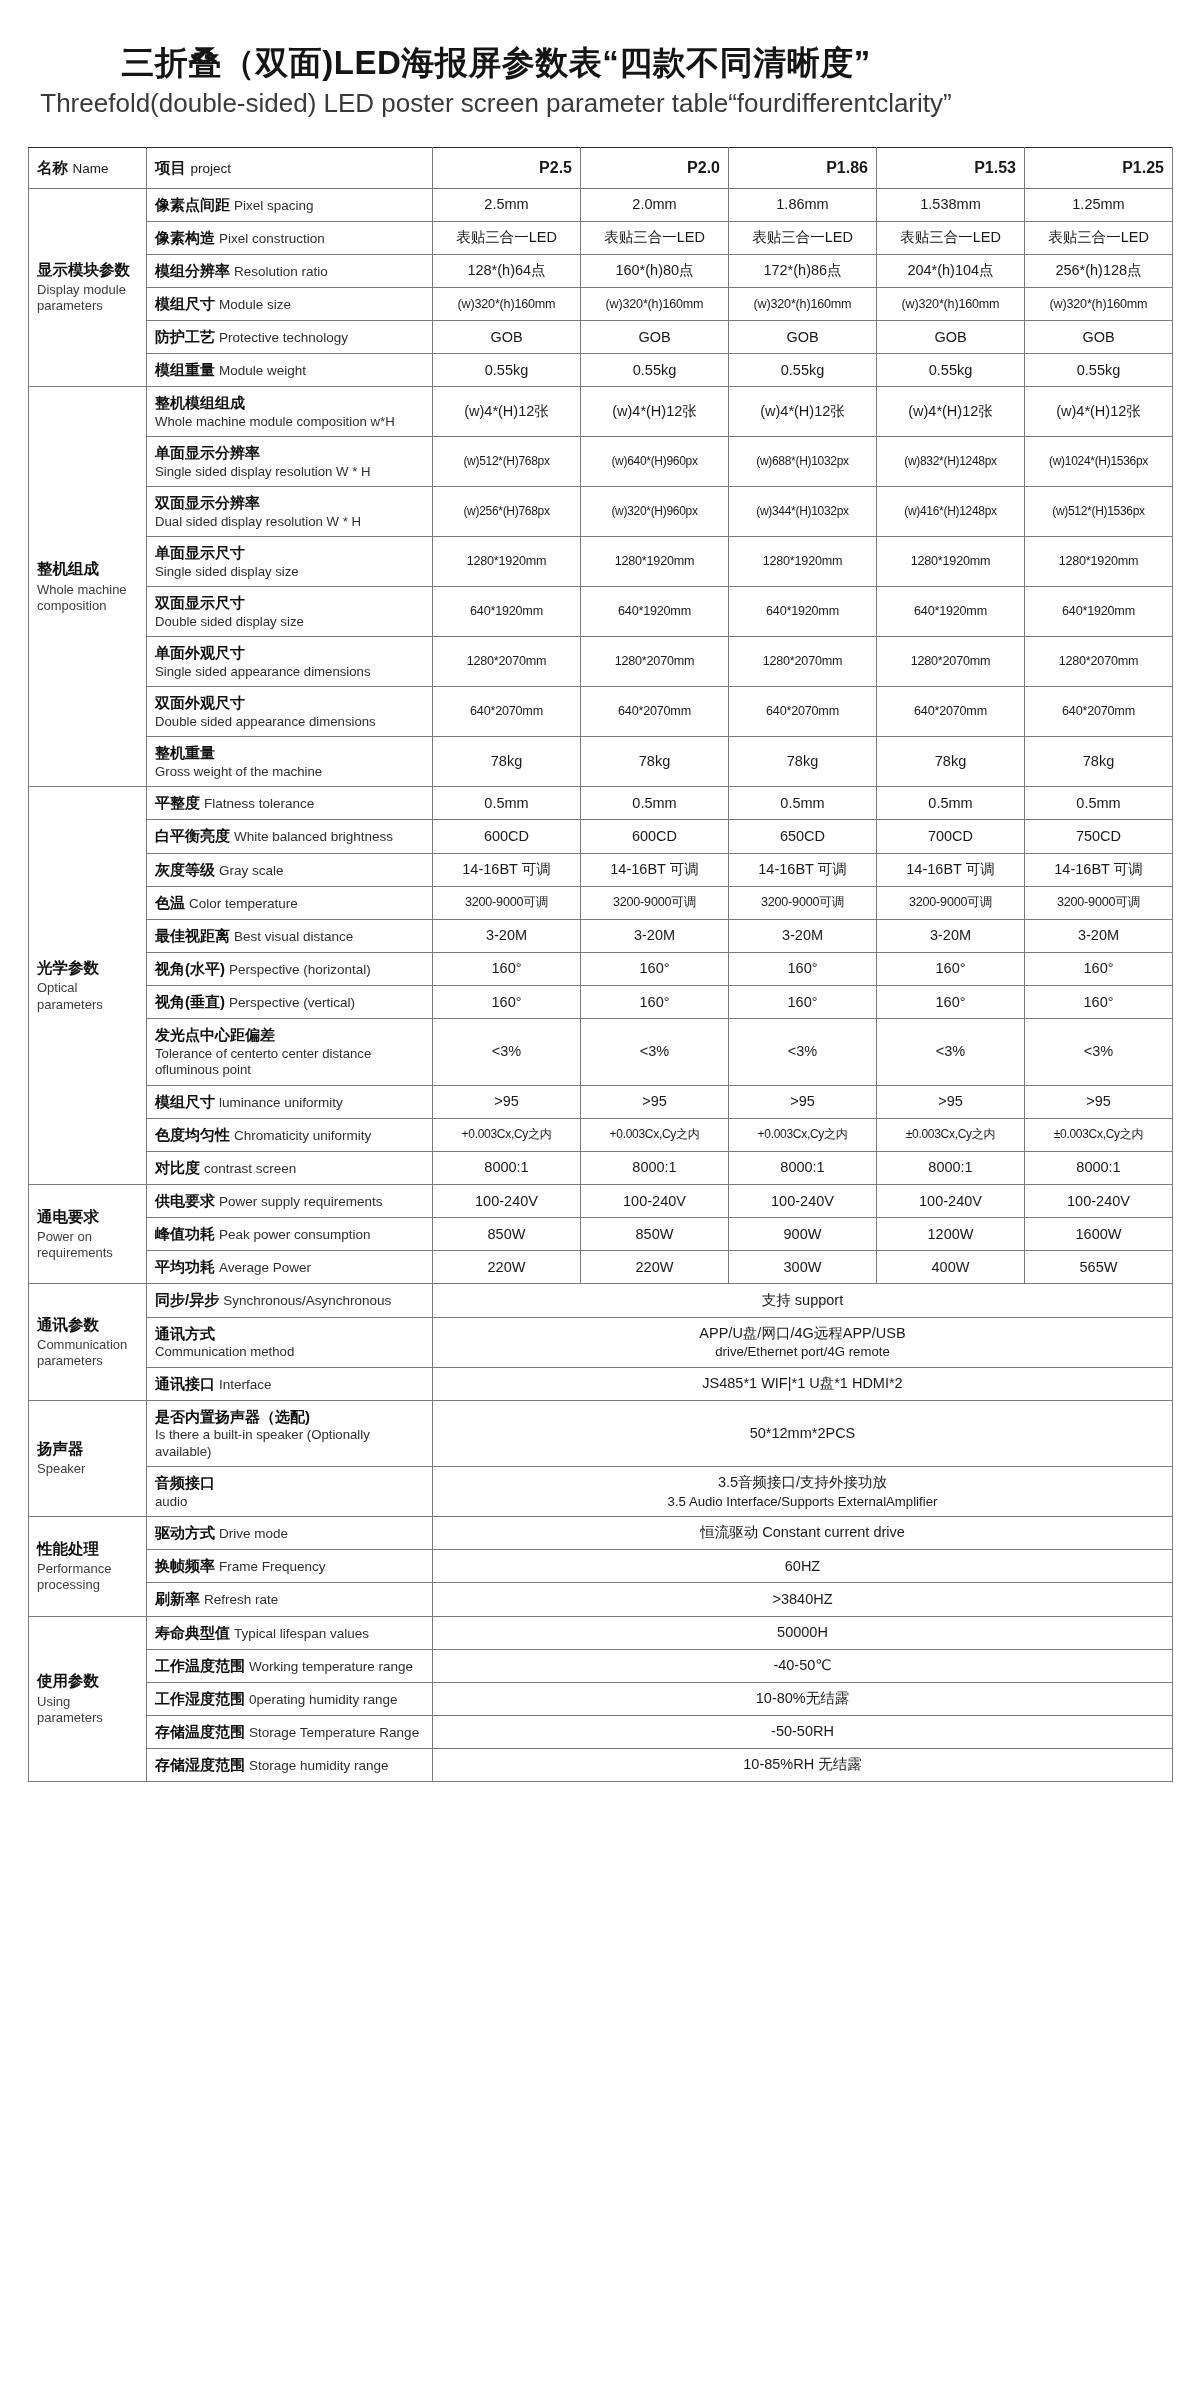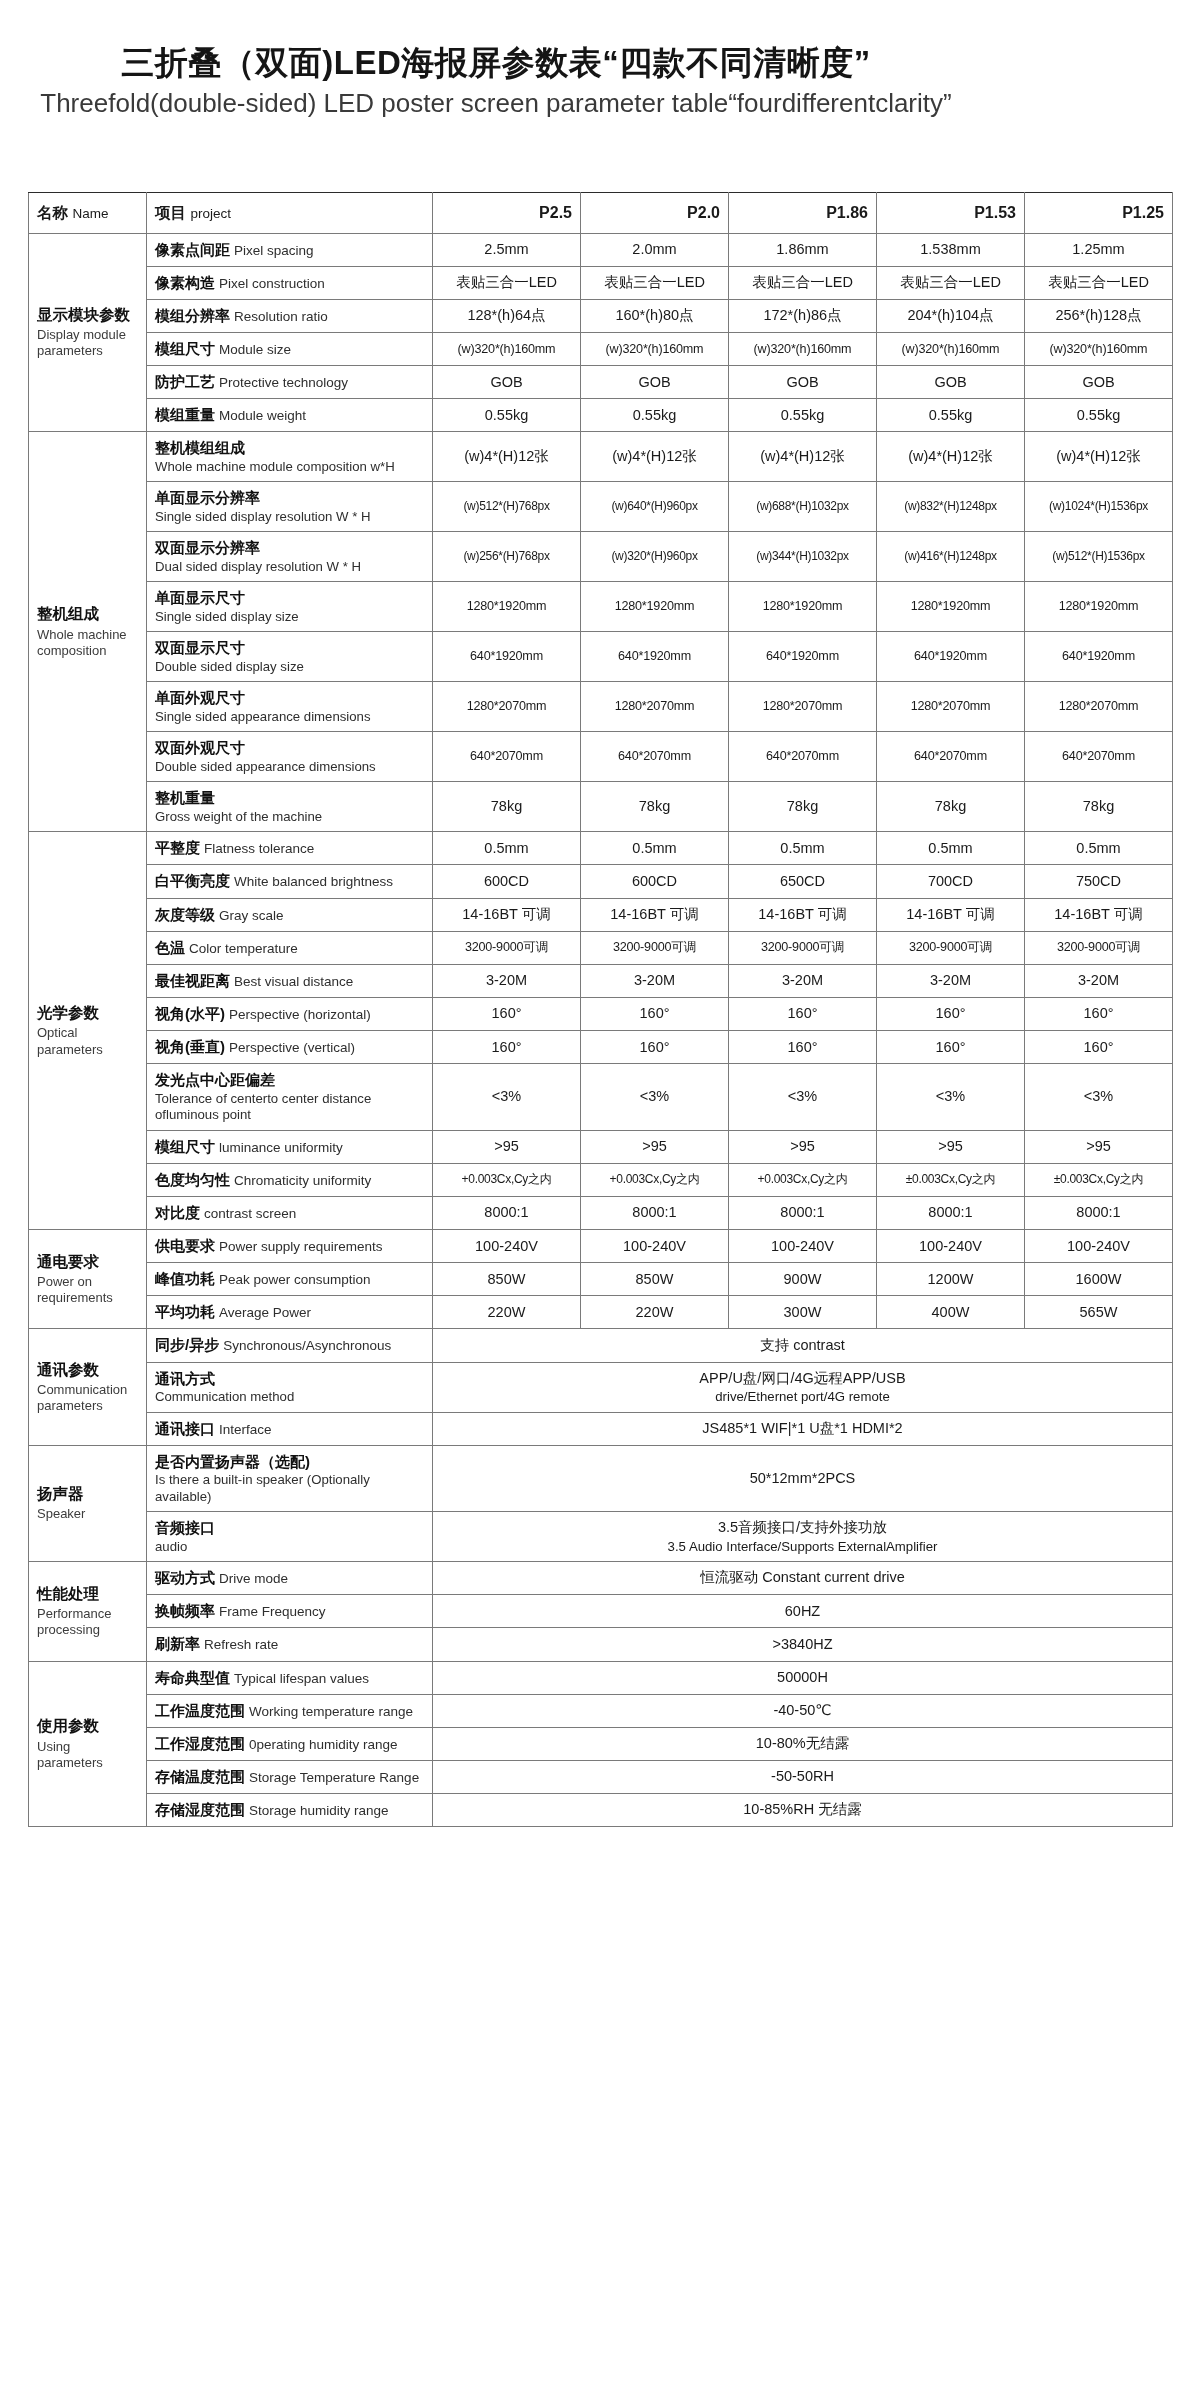--- a/index.html
+++ b/index.html
@@ -39,21 +39,20 @@
     font-weight: 400;
     line-height: 1.3;
     color: #3a3a3a;
     margin-top: 4px;
     white-space: nowrap;
   }
 
   
   .table-wrap {
     padding: 0 28px 40px 28px;
-    margin-top: 45px;
   }
   table.spec {
     width: 1144px;
     border-collapse: collapse;
     table-layout: fixed;
     border: 1.5px solid #2b2b2b;
   }
   table.spec td {
     border: 1px solid #7a7a7a;
     padding: 6px 8px;
@@ -455,21 +454,21 @@
             <td class="val">400W</td>
             <td class="val">565W</td>
           </tr>
           <tr class="sec-start">
             <td class="group" rowspan="3">
               <span class="group-cn">通讯参数</span>
               <span class="group-en">Communication parameters</span>
             </td>
             <td class="proj proj-inline"><span class="p-cn">同步/异步</span> <span class="p-en">Synchronous/Asynchronous</span></td>
             <td class="val merged" colspan="5">
-              <span class="line1">支持 contrast</span>
+              <span class="line1">支持 support</span>
             </td>
           </tr>
           <tr>
             <td class="proj proj-stack">
               <span class="p-cn">通讯方式</span>
               <span class="p-en">Communication method</span>
             </td>
             <td class="val merged" colspan="5">
               <span class="line1">APP/U盘/网口/4G远程APP/USB</span>
               <span class="line2">drive/Ethernet port/4G remote</span>

